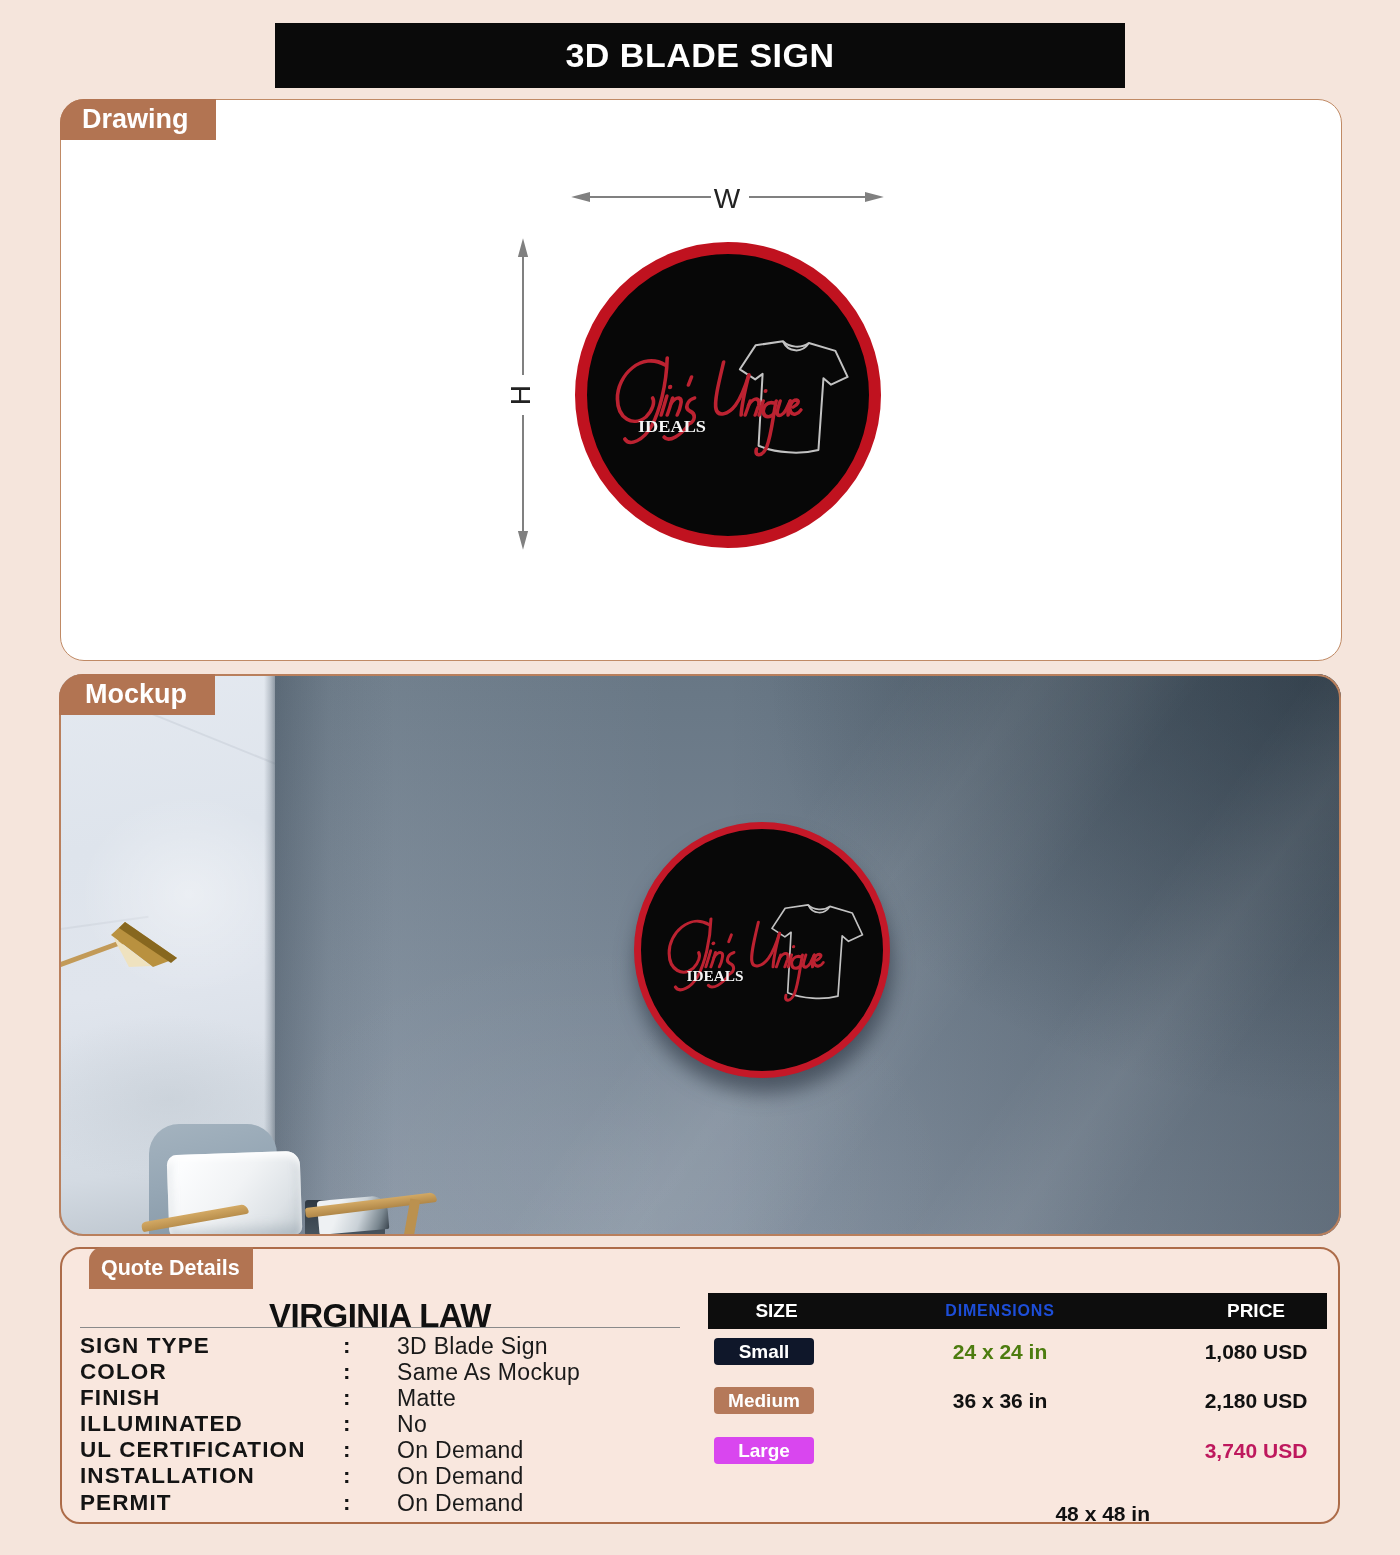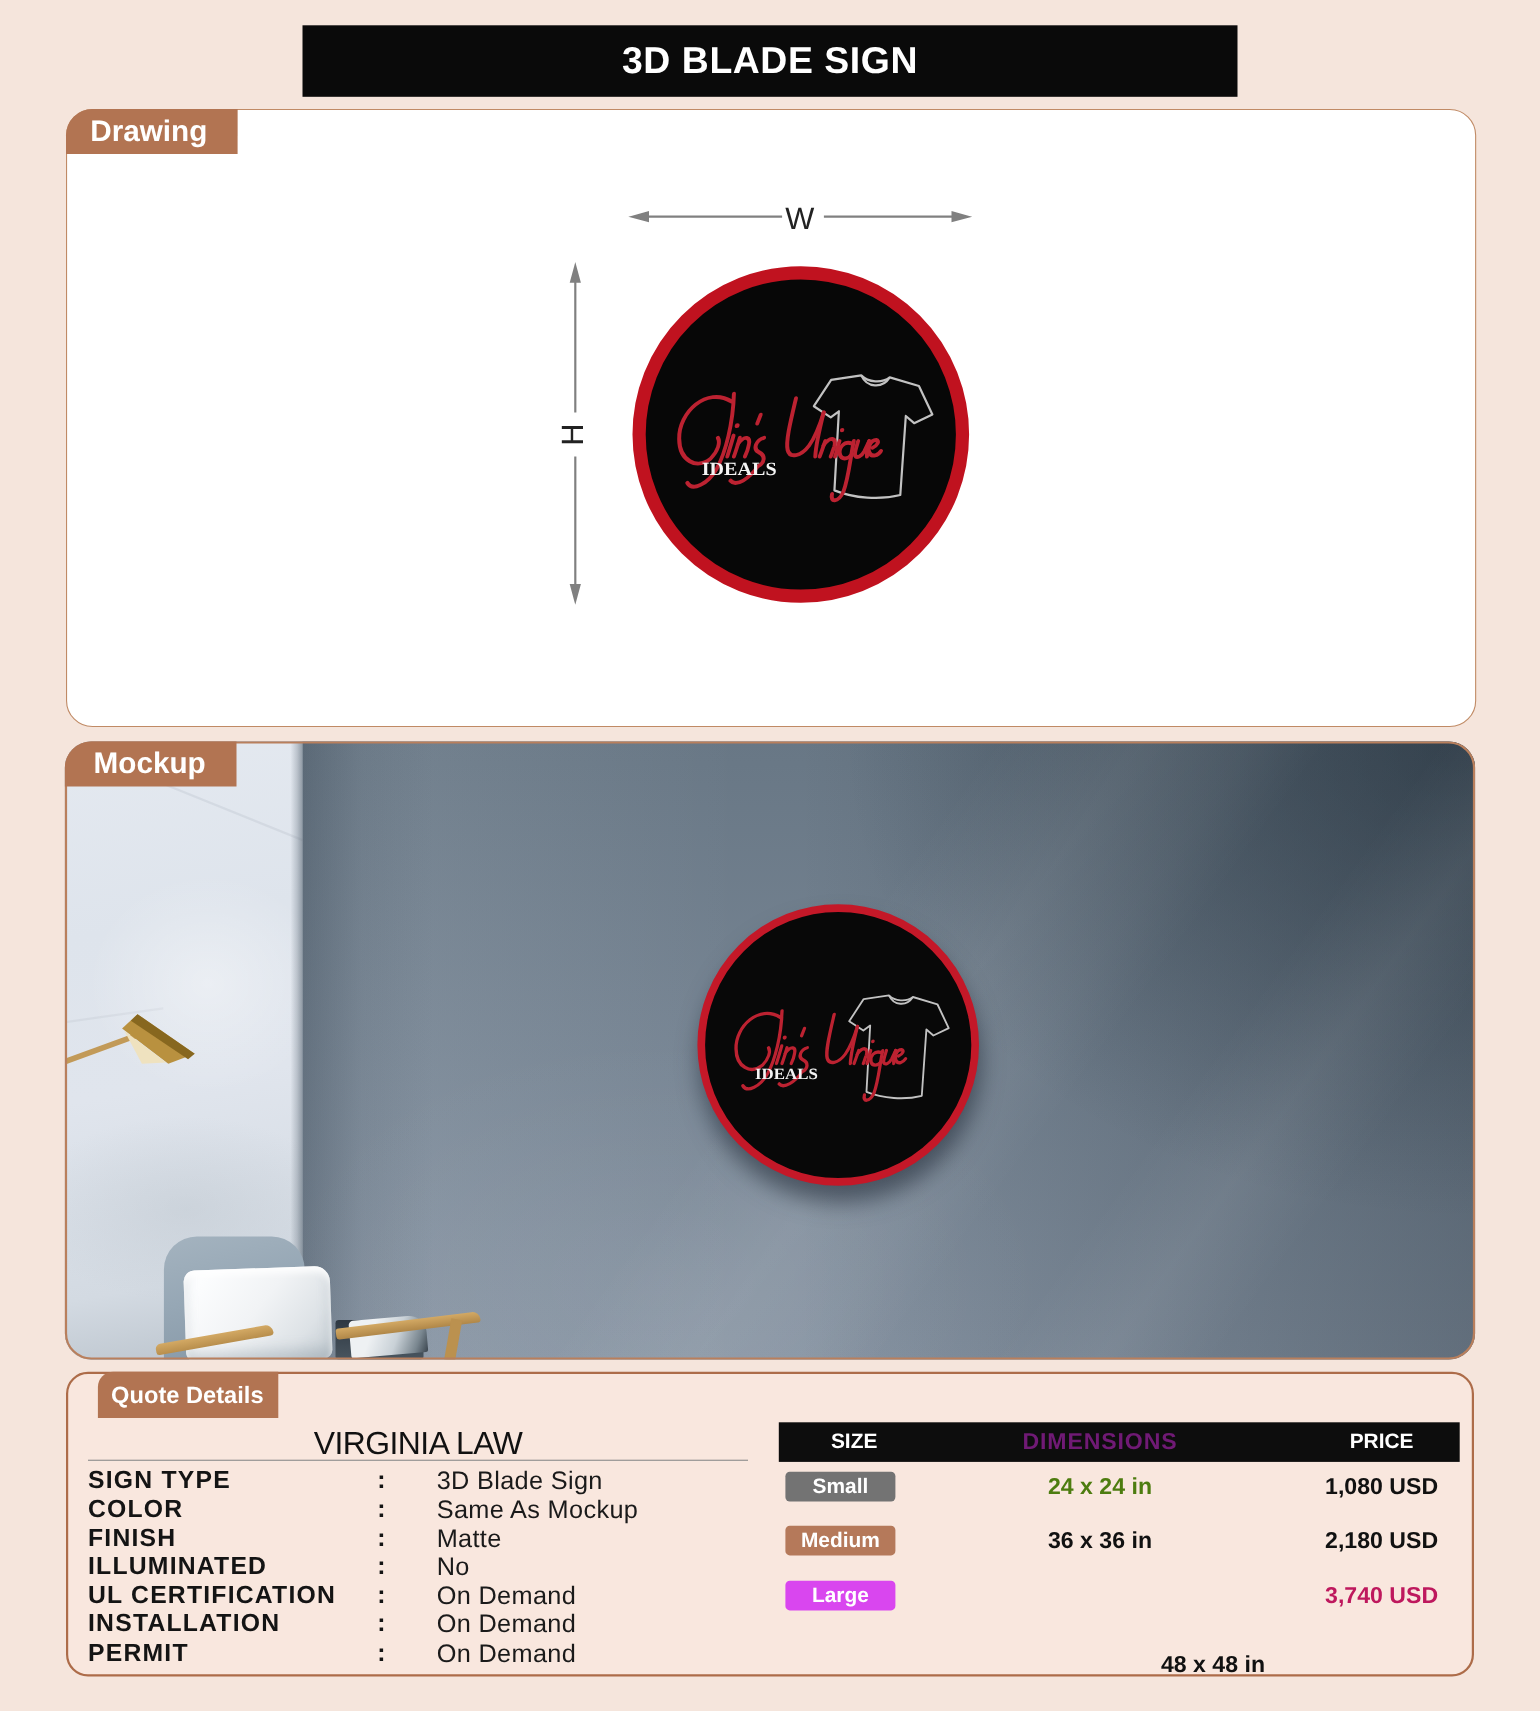--- a/index.html
+++ b/index.html
@@ -130,39 +130,39 @@
 </div>
 
 <div class="abs" style="left:59px; top:674px; width:1282px; height:562px; border:2px solid #b97f5c; border-radius:24px;"></div>
 
 <div class="tab" style="left:59px; top:674px; width:156px; height:41px; border-radius:24px 0 0 0; font-size:27px; line-height:41px; padding-left:26px;">Mockup</div>
 
 <div class="abs" style="left:60px; top:1247px; width:1280px; height:277px; background:#f9e7de; border:2px solid #ad6c49; border-radius:20px;"></div>
 
 <div class="tab" style="left:61px; top:1247px; width:164px; height:42px; border-radius:14px 0 0 0; font-size:21.5px; line-height:42px; padding-left:12px;margin-left:28px;">Quote Details</div>
 
-<div class="abs" style="left:80px; top:1297px; width:600px; text-align:center; font-size:29px; font-weight:normal; color:#111; letter-spacing:-0.5px;">VIRGINIA LAW</div>
+<div class="abs" style="left:80px; top:1297px; width:600px; text-align:center; font-size:33px; font-weight:bold; color:#111; letter-spacing:-0.5px;">VIRGINIA LAW</div>
 
 <div class="abs" style="left:80px; top:1327px; width:600px; height:1px; background:#8a8a8a;"></div>
 
 <div class="abs" style="left:80px; top:1333px; font-size:22.5px; font-weight:bold; color:#141414; letter-spacing:1.1px; line-height:26.1px;">SIGN TYPE<br>COLOR<br>FINISH<br>ILLUMINATED<br>UL CERTIFICATION<br>INSTALLATION<br>PERMIT</div>
 
 <div class="abs" style="left:343px; top:1333px; font-size:22.5px; font-weight:bold; color:#141414; line-height:26.1px;">:<br>:<br>:<br>:<br>:<br>:<br>:</div>
 
 <div class="abs" style="left:397px; top:1333px; font-size:23px; color:#1a1a1a; letter-spacing:0.3px; line-height:26.1px;">3D Blade Sign<br>Same As Mockup<br>Matte<br>No<br>On Demand<br>On Demand<br>On Demand</div>
 
 <div class="abs" style="left:708px; top:1293px; width:619px; height:36px; background:#0d0d0d;"></div>
 
 <div class="abs" style="left:708px; top:1293px; width:112px; height:36px; color:#fff; font-size:19px; font-weight:bold; text-align:center; line-height:36px;padding-left:25px;">SIZE</div>
 
-<div class="abs" style="left:850px; top:1293px; width:300px; height:36px; color:#701a75; font-size:21px; font-weight:bold; letter-spacing:0.8px; text-align:center; line-height:36px;">DIMENSIONS</div>
+<div class="abs" style="left:850px; top:1293px; width:300px; height:36px; color:#1d4ed8; font-size:16px; font-weight:bold; letter-spacing:0.8px; text-align:center; line-height:36px;">DIMENSIONS</div>
 
 <div class="abs" style="left:1156px; top:1293px; width:200px; height:20px; color:#fff; font-size:19px; font-weight:bold; text-align:center; line-height:36px;">PRICE</div>
 
-<div class="abs" style="left:714px; top:1338px; width:100px; height:27px; background:#737373; border-radius:4px; color:#fff; font-size:19px; font-weight:bold; text-align:center; line-height:27px;">Small</div>
+<div class="abs" style="left:714px; top:1338px; width:100px; height:27px; background:#0f172a; border-radius:4px; color:#fff; font-size:19px; font-weight:bold; text-align:center; line-height:27px;">Small</div>
 
 <div class="abs" style="left:850px; top:1338px; width:300px; font-size:21px; font-weight:bold; color:#4d7c0f; text-align:center; line-height:27px;">24 x 24 in</div>
 
 <div class="abs" style="left:1156px; top:1338px; width:200px; font-size:21px; font-weight:bold; color:#111; text-align:center; line-height:27px;">1,080 USD</div>
 
 <div class="abs" style="left:714px; top:1387px; width:100px; height:27px; background:#b5795a; border-radius:4px; color:#fff; font-size:19px; font-weight:bold; text-align:center; line-height:27px;">Medium</div>
 
 <div class="abs" style="left:850px; top:1387px; width:300px; font-size:21px; font-weight:bold; color:#111; text-align:center; line-height:27px;">36 x 36 in</div>
 
 <div class="abs" style="left:1156px; top:1387px; width:200px; font-size:21px; font-weight:bold; color:#111; text-align:center; line-height:27px;">2,180 USD</div>

